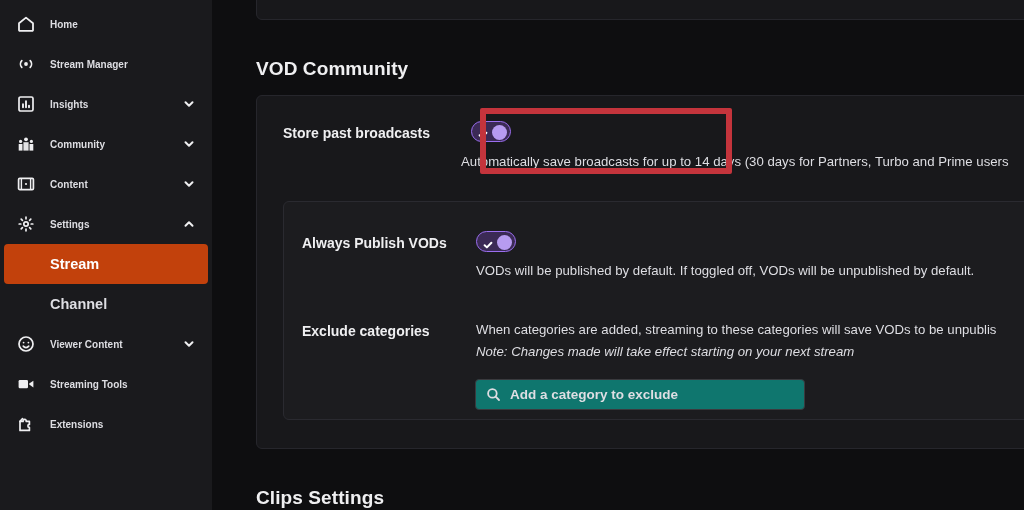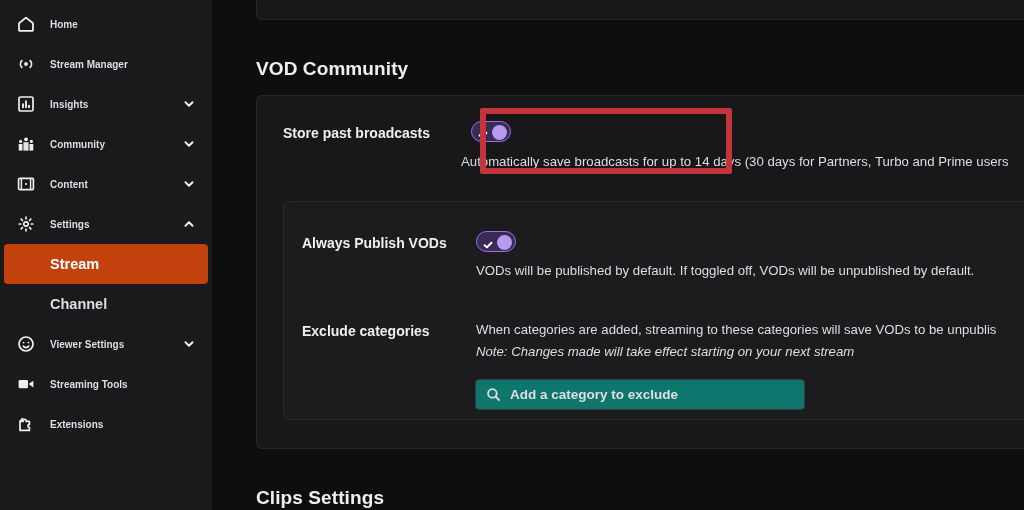--- a/index.html
+++ b/index.html
@@ -291,21 +291,21 @@
 
     <div class="nav-item">
       <span class="nav-icon">
         <svg width="20" height="20" viewBox="0 0 20 20" fill="none" stroke="currentColor" stroke-width="1.7">
           <circle cx="10" cy="10" r="7"></circle>
           <circle cx="7.6" cy="8.6" r="0.9" fill="currentColor" stroke="none"></circle>
           <circle cx="12.4" cy="8.6" r="0.9" fill="currentColor" stroke="none"></circle>
           <path d="M7.2 12.1a3.4 3.4 0 0 0 5.6 0" stroke-linecap="round"></path>
         </svg>
       </span>
-      <span class="nav-label">Viewer Settings</span>
+      <span class="nav-label">Viewer Content</span>
       <span class="chev">
         <svg width="12" height="12" viewBox="0 0 12 12" fill="none" stroke="currentColor" stroke-width="2" stroke-linecap="round" stroke-linejoin="round">
             <path d="M2.5 4.3 6 7.8l3.5-3.5"></path>
           </svg>
       </span>
     </div>
 
     <div class="nav-item">
       <span class="nav-icon">
         <svg width="20" height="20" viewBox="0 0 20 20" fill="currentColor">

